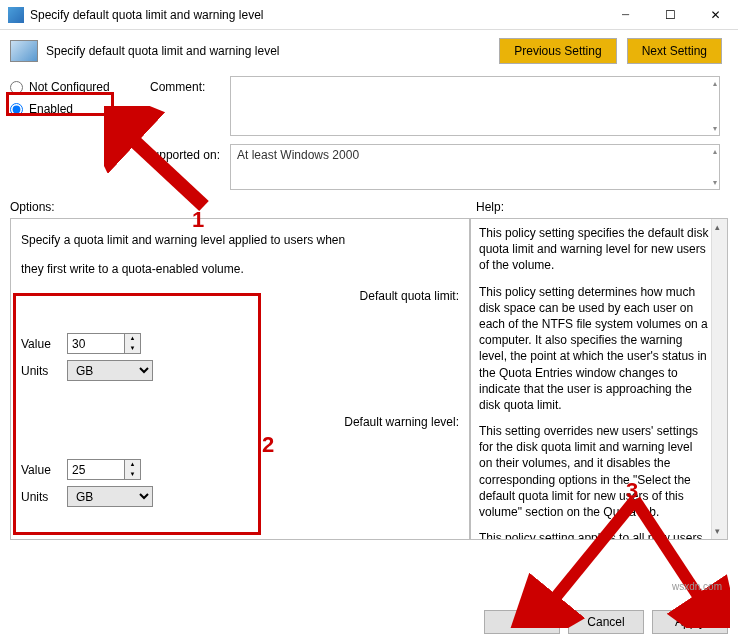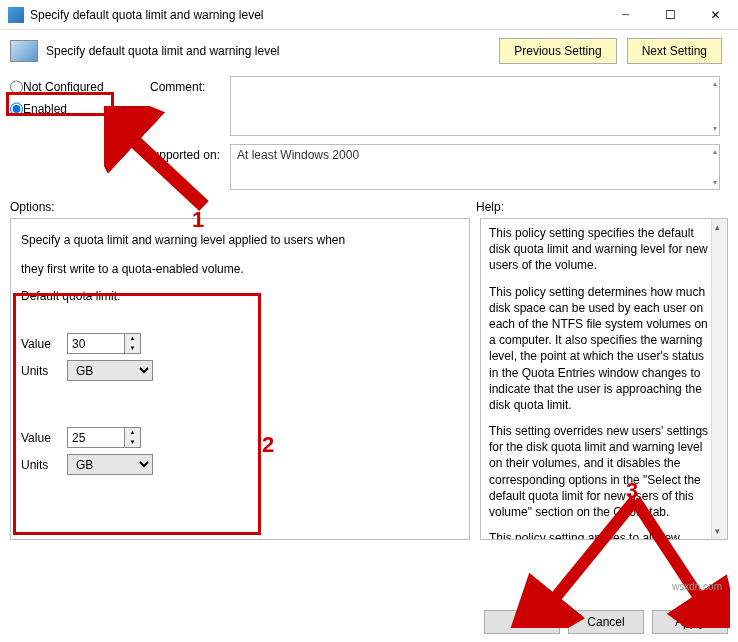--- a/index.html
+++ b/index.html
@@ -8,49 +8,49 @@
 .titlebar .icon { width: 16px; height: 16px; background: linear-gradient(135deg,#4a9edb,#2a6eb8); margin-right: 6px; }
 .titlebar .title { flex: 1; }
 .titlebar .winbtn { width: 45px; height: 30px; display: flex; align-items: center; justify-content: center; font-size: 14px; font-family: sans-serif; }
 .winbtn.min::before { content:"─"; font-size:10px;}
 .winbtn.max::before { content:"☐"; font-size:12px;}
 .winbtn.close::before { content:"✕"; font-size:12px;}
 .header-row { display: flex; align-items: center; padding: 8px 10px; gap: 8px; }
 .header-row .icon { width: 28px; height: 22px; background: linear-gradient(135deg,#c8dff2,#5a99d0); border: 1px solid #888; }
 .header-row .subtitle { flex: 1; }
 .header-row .btns { display: flex; gap: 10px; margin-right: 6px; }
-.hbtn { border: 1px solid #adadad; background: #fef9c3; padding: 5px 14px; }
+.hbtn { border: 1px solid #adadad; background: #eab308; padding: 5px 14px; }
 .state-block { padding: 4px 10px 0 10px; position: relative; }
 .state-row { display: flex; align-items: flex-start; }
 .radios { width: 140px; }
-.radio { display: flex; padding: 4px 0; }
+.radio { display: flex; align-items: center; gap: 6px; padding: 4px 0; }
 .radio input { margin:0; }
 .enabled-box { border: 3px solid #cc0000; position: absolute; left: 6px; top: 20px; width: 108px; height: 24px; pointer-events:none; }
 .comment-label { width: 80px; padding-top: 4px; }
 .comment-area, .support-area { flex: 1; border: 1px solid #bdbdbd; background: #fff; height: 60px; position: relative; margin-right: 8px; padding: 3px 6px; color:#333; }
 .scroll-caret { position:absolute; right:2px; top:2px; font-size:8px; color:#888; }
 .scroll-caret.dn { top:auto; bottom:2px; }
 .support-row { display: flex; align-items: flex-start; margin-top: 8px; }
 .support-row .lbl { width: 220px; text-align: right; padding-right: 10px; padding-top: 4px; }
 .support-area { height: 46px; }
 .mid-labels { display: flex; padding: 10px 8px 4px 10px; justify-content: flex-end; }
 .mid-labels .opts { flex: 0 0 466px; }
 .mid-labels .help { flex: 1; }
-.panels { display: flex; padding: 0 10px; gap: 10px; height: 322px; }
+.panels { display: flex; padding: 0 10px; height: 322px; }
 .options-panel { flex: 0 0 460px; border: 1px solid #bdbdbd; padding: 8px 10px; position: relative; }
 .options-panel p { margin: 4px 0 10px 0; line-height: 1.6; }
 .quota-box { border: 3px solid #cc0000; position: absolute; left: 2px; top: 74px; width: 248px; height: 242px; pointer-events:none; }
 .fieldrow { display: flex; align-items: center; gap: 10px; margin: 6px 0; }
 .fieldrow label { width: 36px; }
 .spinner { display:flex; border:1px solid #888; height:21px; background:#fff; }
 .spinner input { border:none; width:56px; padding:0 4px; outline:none; }
 .spinner .sp { width:16px; border-left:1px solid #888; display:flex; flex-direction:column; }
 .spinner .sp span { flex:1; font-size:6px; text-align:center; line-height:8px; background:#eee; }
 select { border:1px solid #888; height:21px; width:86px; background:#e6e6e6; padding:0 4px; }
-.section-label { margin: 10px 0 8px 0; }
+.section-label { margin: 10px 0 8px 0; text-align: right; }
 .help-panel { flex: 1; border: 1px solid #bdbdbd; padding: 6px 18px 6px 8px; position: relative; overflow:hidden; line-height:1.35; }
 .help-panel .scrollbar { position:absolute; right:0; top:0; bottom:0; width:16px; background:#f0f0f0; border-left:1px solid #ddd; }
 .help-panel .scrollbar::before { content:"▴"; position:absolute; top:2px; left:3px; font-size:9px; color:#666; }
 .help-panel .scrollbar::after { content:"▾"; position:absolute; bottom:2px; left:3px; font-size:9px; color:#666; }
 .help-panel p { margin: 0 0 10px 0; }
 .footer { position: absolute; bottom: 8px; right: 10px; display: flex; gap: 8px; }
 .footer button { border:1px solid #adadad; background:#e1e1e1; width:76px; height:24px; }
 
 .arrow { position:absolute; pointer-events:none; }
 .num-badge { position:absolute; color:#cc0000; font-weight:bold; font-size:22px; font-family: Arial, sans-serif; }
@@ -127,20 +127,21 @@
             <span>▼</span>
           </div>
       </div>
     </div>
     <div class="fieldrow">
       <label>Units</label>
       <select><option>GB</option></select>
     </div>
 
     <div style="height:18px"></div>
+    <div class="section-label">Default warning level:</div>
     <div style="height:16px"></div>
     <div class="fieldrow">
       <label>Value</label>
       <div class="spinner">
         <input value="25" style="">
         <div class="sp">
             <span>▲</span>
             <span>▼</span>
           </div>
       </div>

